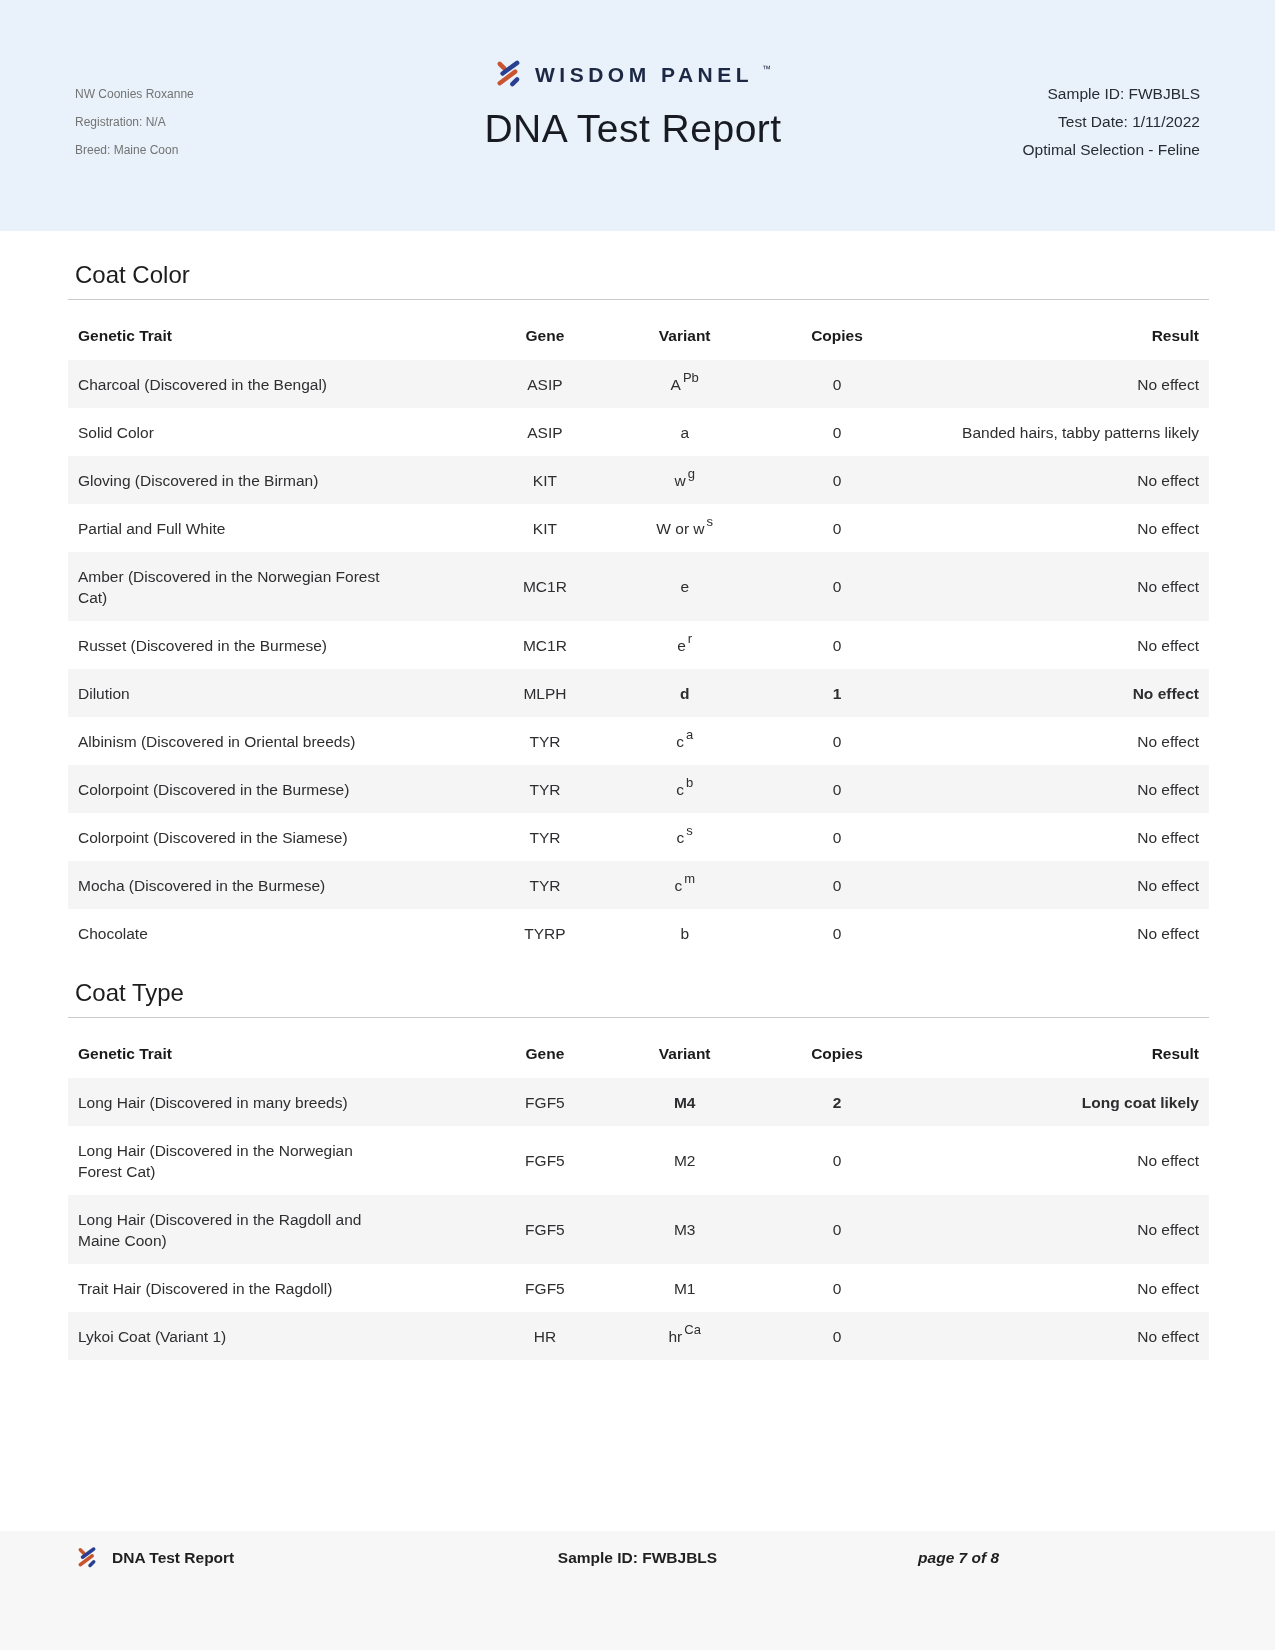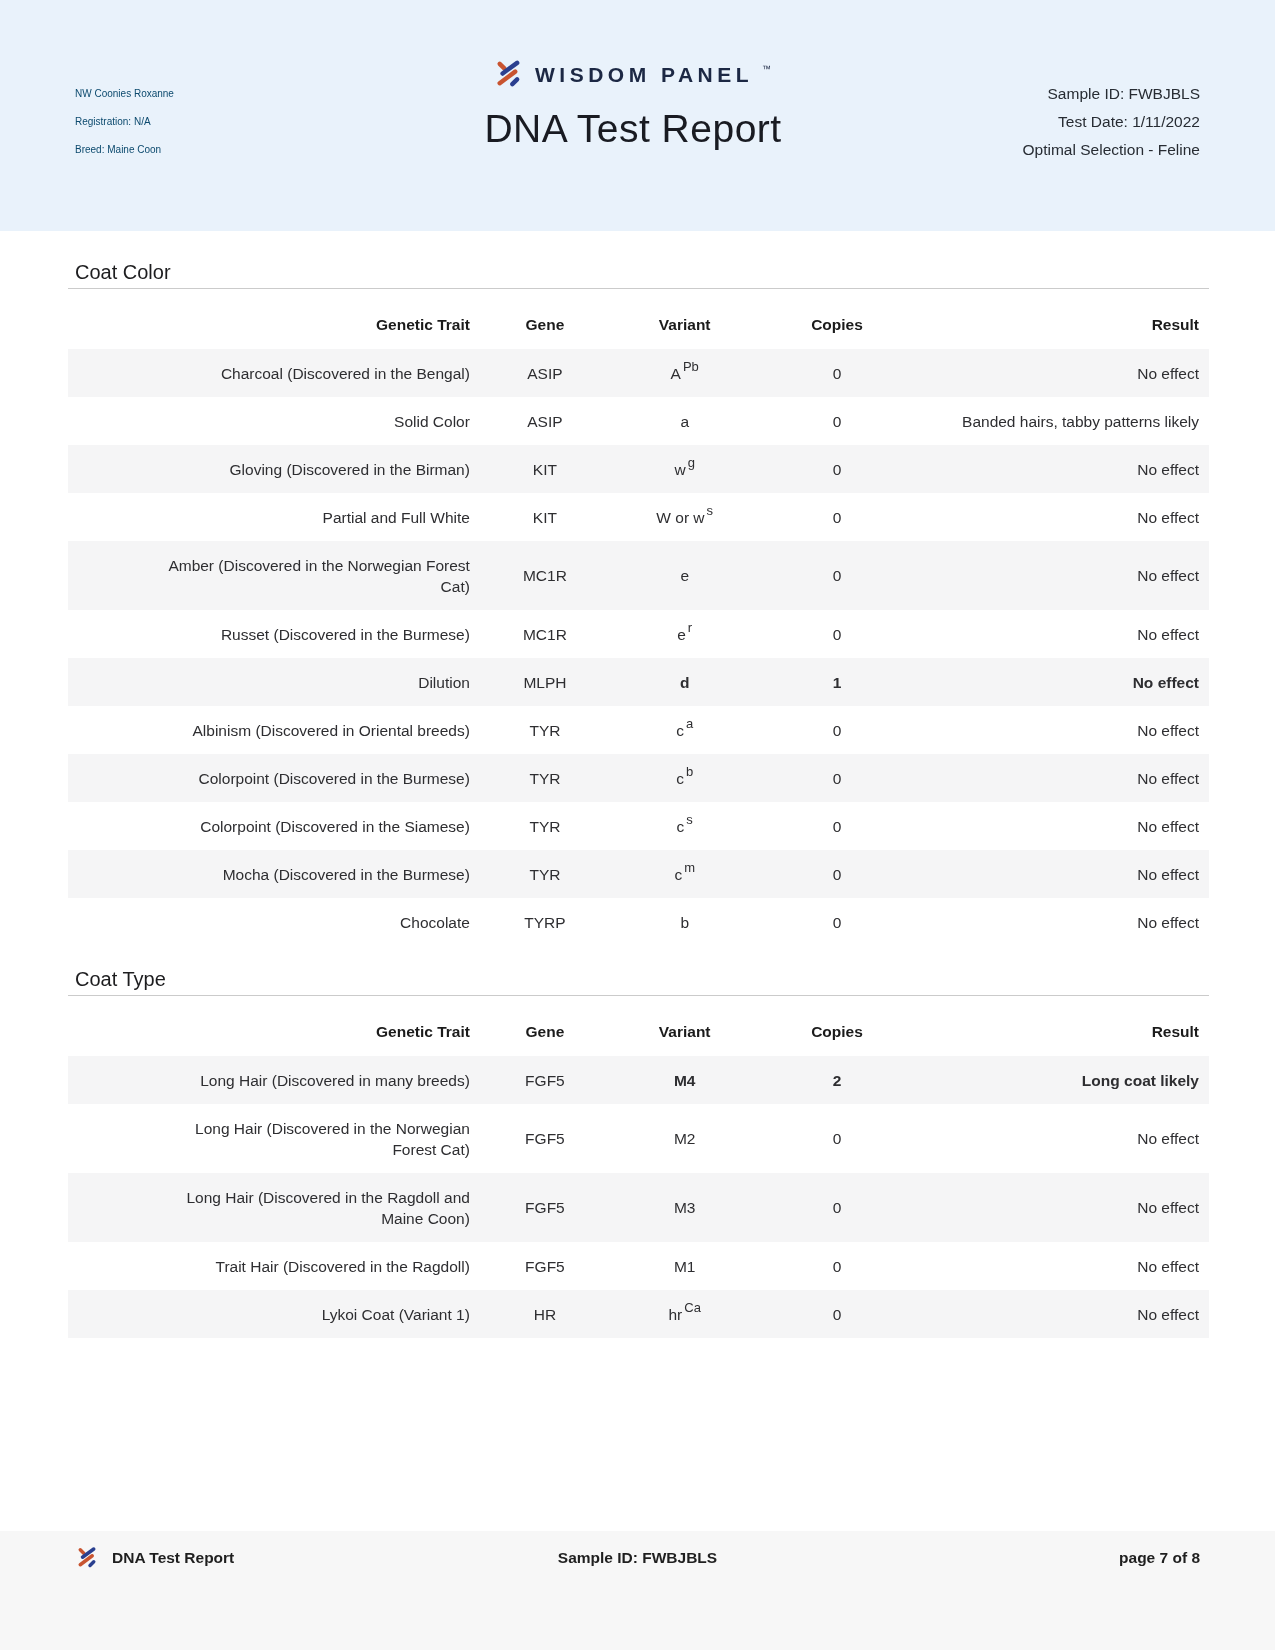--- a/index.html
+++ b/index.html
@@ -19,23 +19,23 @@
   
   .hdr {
     position: relative;
     height: 231px;
     background: #e9f2fb;
   }
   .hdr-left {
     position: absolute;
     left: 75px;
     top: 80px;
-    font-size: 10px;
+    font-size: 12px;
     line-height: 28px;
-    color: #0c4a6e;
+    color: #737373;
   }
   .hdr-right {
     position: absolute;
     right: 75px;
     top: 80px;
     font-size: 15.5px;
     line-height: 28px;
     color: #272c33;
     text-align: right;
   }
@@ -75,24 +75,24 @@
     letter-spacing: 0.5px;
     color: #191b22;
   }
 
   
   .content { margin: 0 66px 0 68px; }
   section.trait-section { display: block; }
   .sec-1 { margin-top: 30px; }
   .sec-2 { margin-top: 22px; }
   .sec-title {
-    font-size: 20px;
+    font-size: 24px;
     font-weight: 400;
     color: #1d1d1f;
-    padding: 0 0 4px 7px;
+    padding: 0 0 10px 7px;
     border-bottom: 1px solid #cbcbcb;
   }
   table.traits {
     width: 100%;
     margin-top: 18px;
     border-collapse: collapse;
     table-layout: fixed;
     font-size: 15.5px;
   }
   col.w-trait   { width: 36.1%; }
@@ -105,21 +105,21 @@
     color: #1b1b1b;
     padding: 8px 10px 14px 10px;
     line-height: 20px;
   }
   table.traits td {
     padding: 13.5px 10px;
     line-height: 21px;
     vertical-align: middle;
     color: #2e2e31;
   }
-  th.c-trait, td.c-trait { text-align: right; }
+  th.c-trait, td.c-trait { text-align: left; }
   th.c-gene, td.c-gene,
   th.c-variant, td.c-variant,
   th.c-copies, td.c-copies { text-align: center; }
   th.c-result, td.c-result { text-align: right; }
   tr.stripe { background: #f5f5f6; }
   tr.em td.c-variant, tr.em td.c-copies, tr.em td.c-result { font-weight: 700; }
   .trait-text { display: inline-block; max-width: 302px; }
   td.c-variant sup {
     font-size: 13px;
     line-height: 0;
@@ -139,21 +139,21 @@
   .ftr-row {
     display: flex;
     align-items: center;
     justify-content: space-between;
     font-size: 15.5px;
     font-weight: 700;
     color: #1f1f1f;
   }
   .ftr-left { flex: 1; display: flex; align-items: center; gap: 13px; }
   .ftr-center { flex: 0 0 auto; text-align: center; }
-  .ftr-right { flex: 1; text-align: right; }
+  .ftr-right { flex: 1; text-align: center; font-style: italic; }
   .icon { display: inline-block; flex: 0 0 auto; }
 </style>
 </head>
 <body>
 
 <div class="page">
 
   <header class="hdr">
     <div class="hdr-left">
       <div>NW Coonies Roxanne</div>

